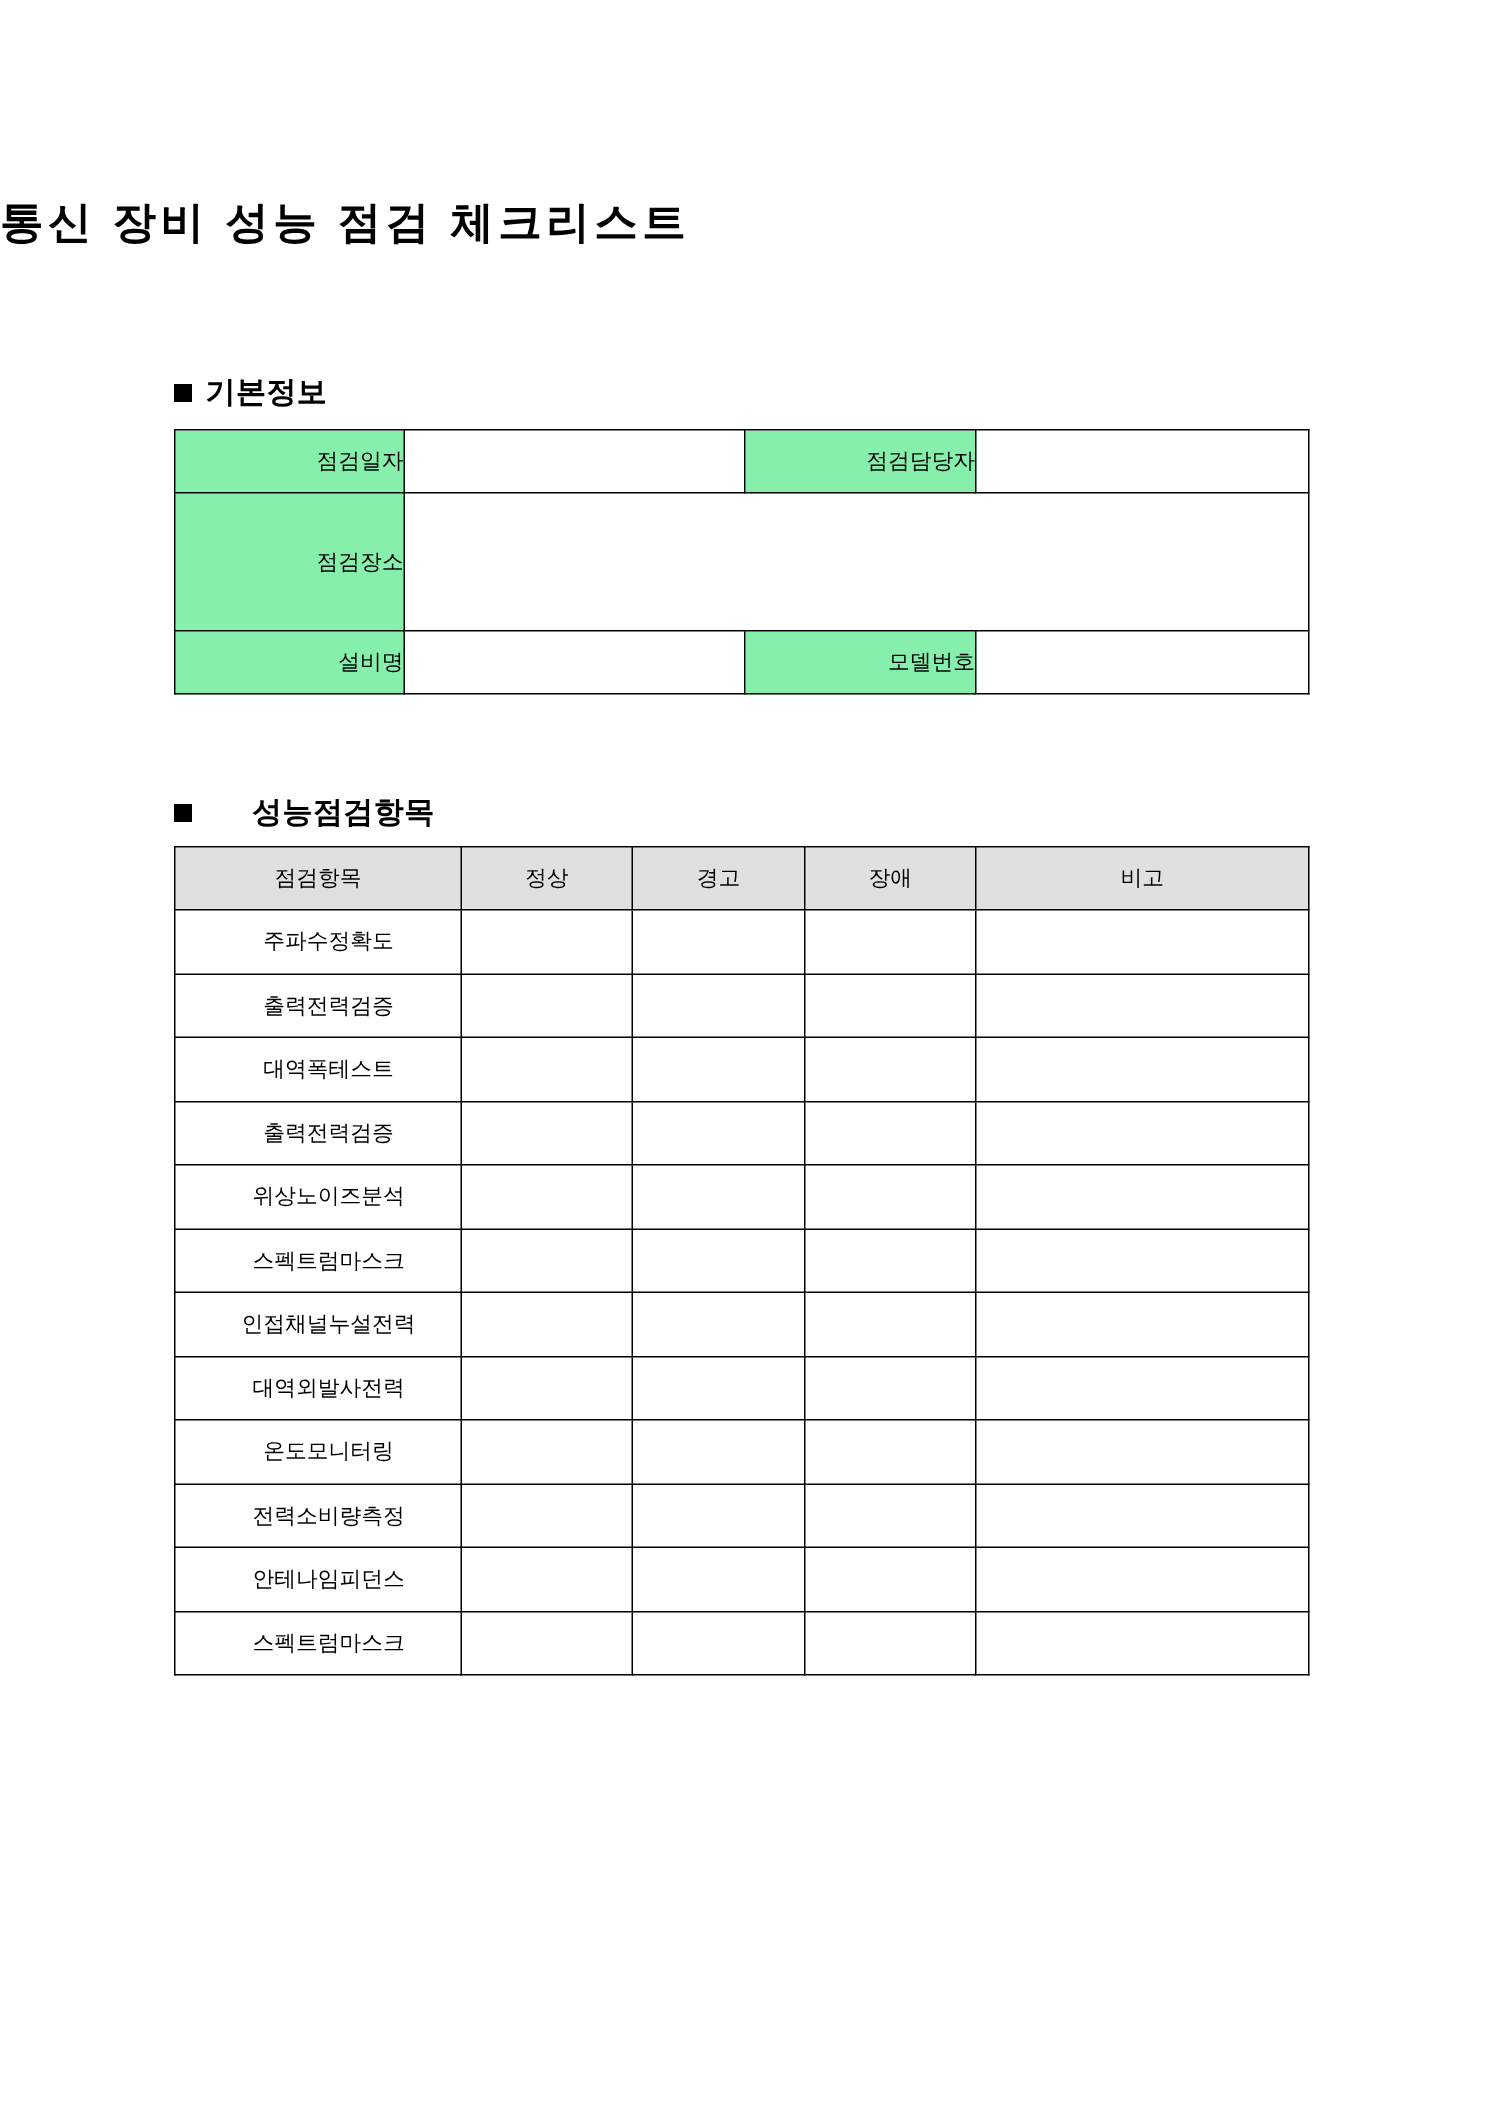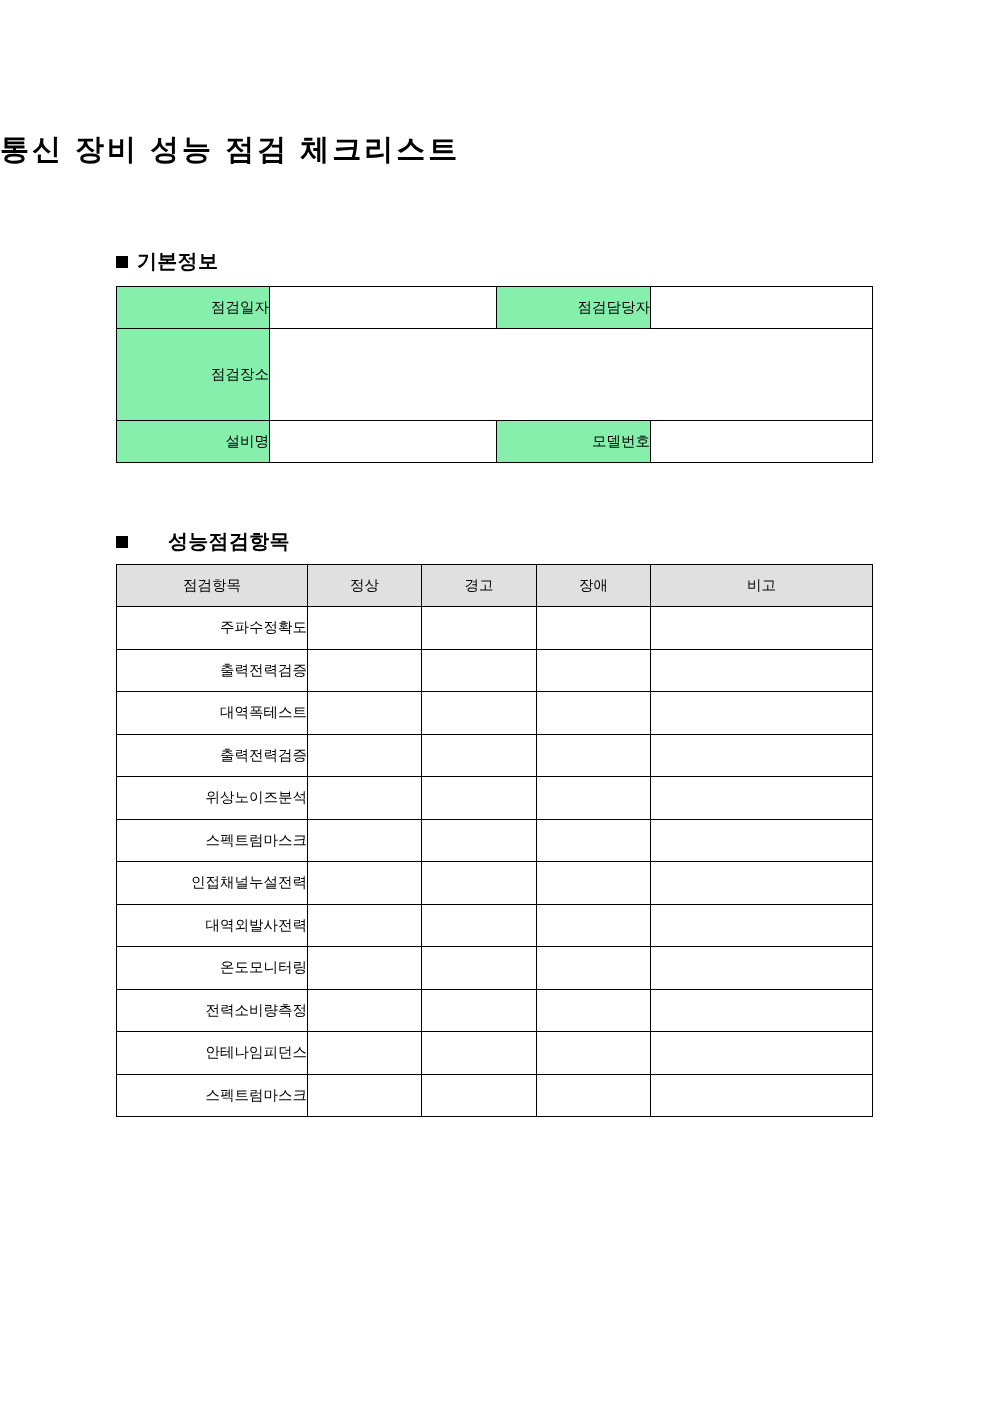--- a/index.html
+++ b/index.html
@@ -108,21 +108,21 @@
     background: #e0e0e0;
     text-align: center;
     height: 41px;
     border-bottom: 1.6px solid #000000;
   }
   #checklist-table tbody td {
     height: 41.5px;
     background: #ffffff;
   }
   #checklist-table tbody td.item-name {
-    text-align: right;
+    text-align: center;
     padding-left: 14px;
   }
   #checklist-table tbody td.mark-cell {
     text-align: center;
   }
 </style>
 </head>
 <body>
 
 <div class="page">

